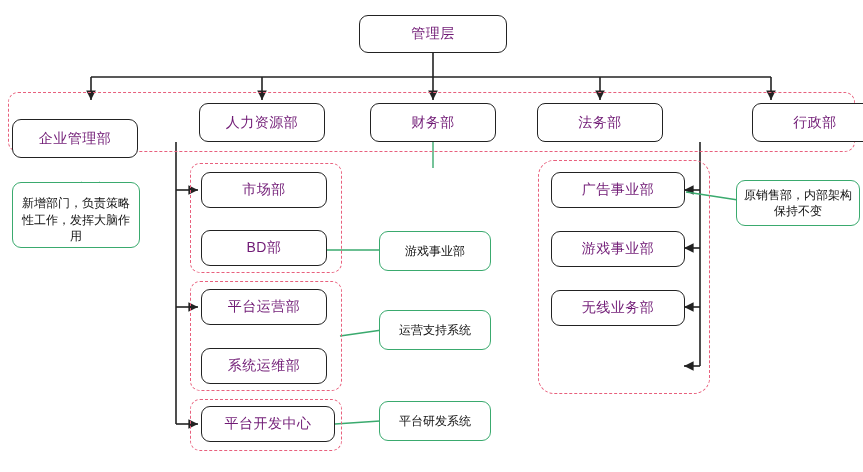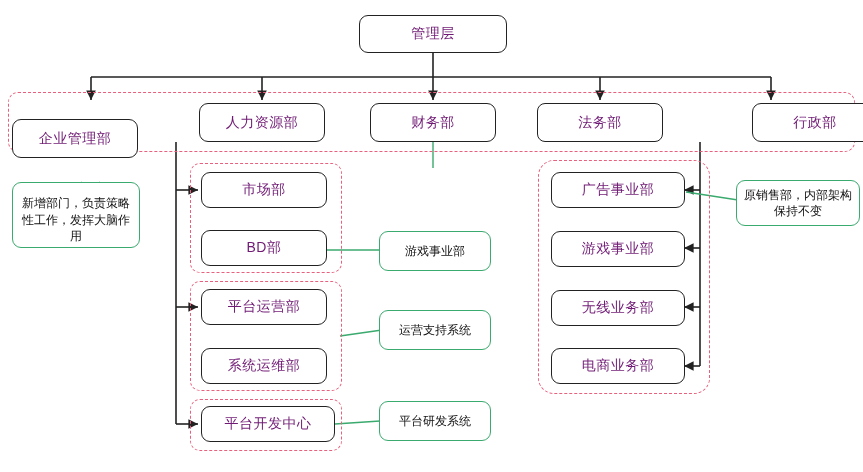--- a/index.html
+++ b/index.html
@@ -153,23 +153,20 @@
 
   <div class="node" style="left:551px; top:172px; width:134px; height:36px;">
     <span>广告事业部</span>
   </div>
   <div class="node" style="left:551px; top:231px; width:134px; height:36px;">
     <span>游戏事业部</span>
   </div>
   <div class="node" style="left:551px; top:290px; width:134px; height:36px;">
     <span>无线业务部</span>
   </div>
-  <div class="node" style="left:551px; top:348px; width:134px; height:36px;">
-    <span>电商业务部</span>
-  </div>
 
   <div class="note" style="left:12px; top:182px; width:128px; height:66px;align-items:flex-end;">
     <span>新增部门，负责策略性工作，发挥大脑作用</span>
   </div>
   <div class="note" style="left:379px; top:231px; width:112px; height:40px;">
     <span>游戏事业部</span>
   </div>
   <div class="note" style="left:379px; top:310px; width:112px; height:40px;">
     <span>运营支持系统</span>
   </div>

